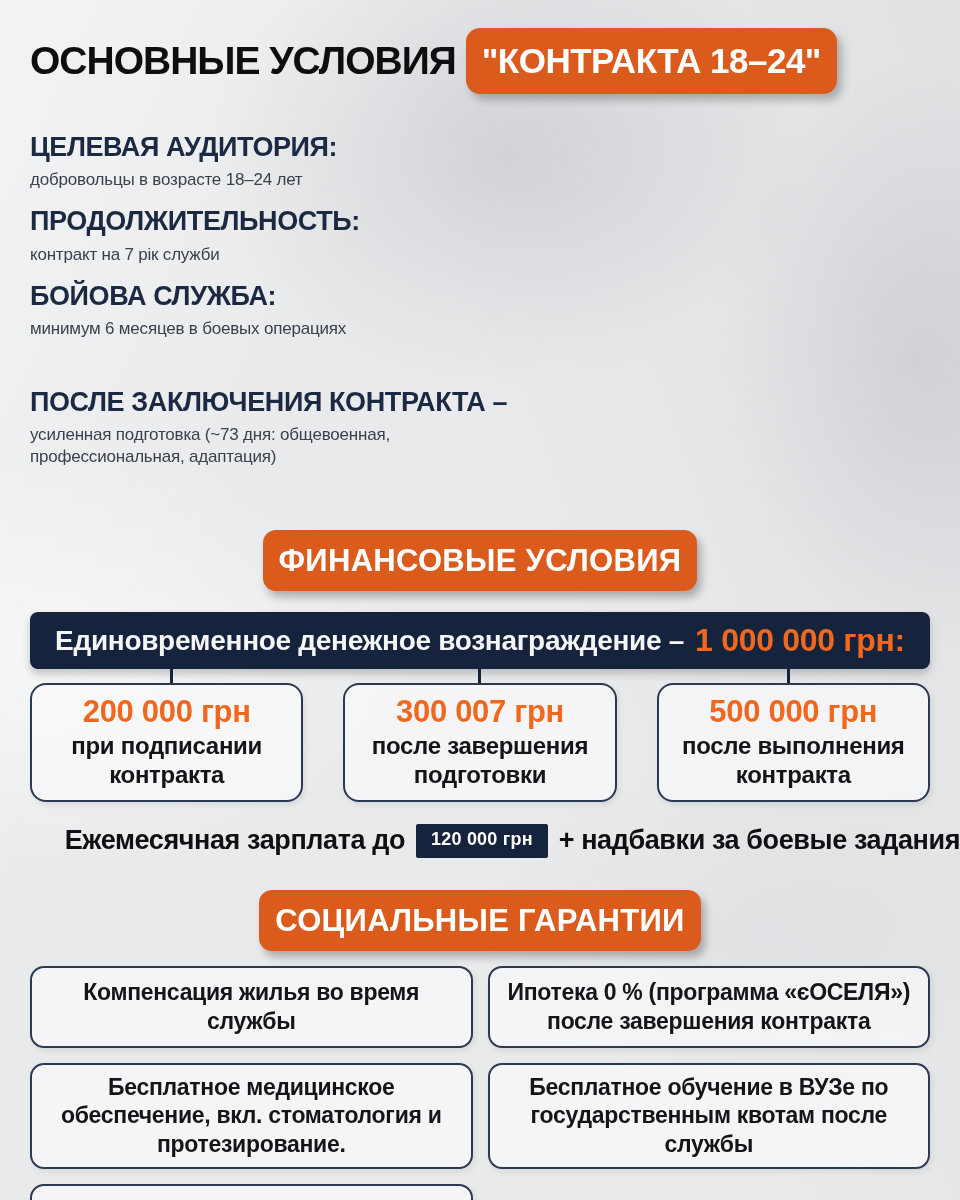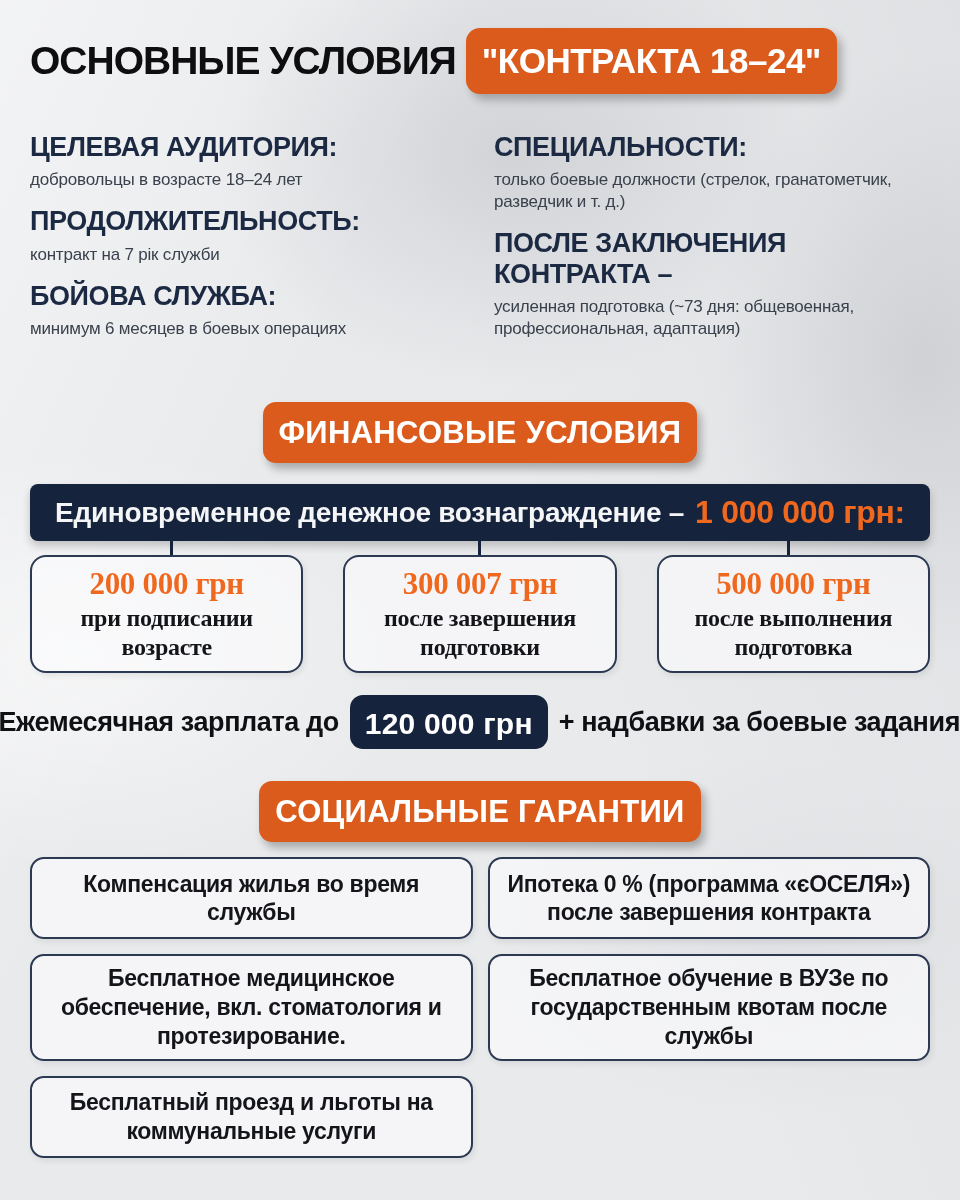--- a/index.html
+++ b/index.html
@@ -30,21 +30,21 @@
   
   .title-row{display:flex;align-items:center;gap:10px;padding:30px 24px 0 30px;height:92px;}
   .title-row h1{font-size:39px;font-weight:800;color:#0e0e10;letter-spacing:-1px;white-space:nowrap;}
   .title-badge{
     background:var(--orange);color:#fff;font-size:35px;font-weight:800;letter-spacing:-0.5px;
     padding:13px 16px;border-radius:14px;white-space:nowrap;
     box-shadow:5px 6px 8px rgba(0,0,0,0.25);
   }
 
   
-  .info-grid{display:grid;grid-template-columns:1fr 1fr;column-gap:28px;padding:40px 30px 0;}
+  .info-grid{display:grid;grid-template-columns:1fr;column-gap:28px;padding:40px 30px 0;gap:32px;}
   .info-sec{margin-bottom:15px;}
   .info-sec h3{font-size:27px;font-weight:800;color:#1b2942;letter-spacing:-0.4px;margin-bottom:7px;line-height:1.12;}
   .info-sec p{font-size:17px;color:#3a414d;line-height:1.3;letter-spacing:-0.2px;}
   .info-sec p.narrow{max-width:430px;}
 
   
   .pill-wrap{text-align:center;}
   .pill-wrap.financial{margin-top:47px;}
   .pill-wrap.social{margin-top:32px;}
   .pill{
@@ -59,36 +59,36 @@
     margin:21px 30px 0;height:57px;background:var(--navy);border-radius:8px;
     display:flex;align-items:center;justify-content:center;gap:11px;
     box-shadow:0 5px 9px rgba(0,0,0,0.20);
   }
   .navy-bar .bar-text{color:#f4f5f7;font-size:28px;font-weight:700;letter-spacing:-0.3px;white-space:nowrap;}
   .navy-bar .bar-amount{color:var(--orange_bright);font-size:32px;font-weight:800;letter-spacing:-0.3px;white-space:nowrap;}
 
   
   .connectors{margin:0 30px;display:grid;grid-template-columns:1fr 1fr 1fr;column-gap:26px;height:14px;}
   .tick{width:3px;height:100%;background:var(--navy);margin:0 auto;}
-  .pay-grid{margin:0 30px;display:grid;grid-template-columns:1fr 1fr 1fr;column-gap:40px;font-family:Liberation Serif, serif;}
+  .pay-grid{margin:0 30px;display:grid;grid-template-columns:1fr 1fr 1fr;column-gap:40px;}
   .pay-box{
     background:rgba(252,252,253,0.62);border:2px solid #2c3952;border-radius:16px;
     text-align:center;padding:7px 8px 10px;box-shadow:2px 3px 6px rgba(0,0,0,0.08);
   }
   .pay-amount{color:var(--orange_bright);font-size:31px;font-weight:800;line-height:1.28;letter-spacing:-0.3px;}
   .pay-label{color:#141519;font-size:24px;font-weight:700;line-height:1.2;letter-spacing:-0.3px;}
 
   
   .salary-row{
     margin-top:22px;display:flex;justify-content:flex-end;align-items:center;gap:11px;
     font-size:27px;font-weight:700;color:#0f1013;letter-spacing:-0.4px;white-space:nowrap;
   }
   .salary-badge{
-    background:var(--navy);color:#fff;font-size:30px;font-weight:800;
-    padding:12px 15px 8px;border-radius:13px;letter-spacing:0.2px;
+    background:var(--navy);color:#fff;font-size:18px;font-weight:800;
+    padding:5px 15px 8px;border-radius:2px;letter-spacing:0.2px;
   }
 
   
   .soc-grid{margin:15px 30px 0;display:grid;grid-template-columns:1fr 1fr;gap:15px;grid-auto-rows:minmax(82px,auto);}
   .soc-box{
     background:rgba(252,252,253,0.62);border:2px solid #2c3952;border-radius:14px;
     display:flex;align-items:center;justify-content:center;text-align:center;
     font-size:23px;font-weight:700;color:#141519;line-height:1.25;letter-spacing:-0.3px;
     padding:8px 16px;box-shadow:2px 3px 6px rgba(0,0,0,0.08);
   }
@@ -115,24 +115,20 @@
           <h3>ПРОДОЛЖИТЕЛЬНОСТЬ:</h3>
           <p>контракт на 7 рік служби</p>
         </section>
         <section class="info-sec">
           <h3>БОЙОВА СЛУЖБА:</h3>
           <p>минимум 6 месяцев в боевых операциях</p>
         </section>
       </div>
       <div class="info-col">
         <section class="info-sec">
-          <h3>СПЕЦИАЛЬНОСТИ:</h3>
-          <p>только боевые должности (стрелок, гранатометчик, разведчик и т. д.)</p>
-        </section>
-        <section class="info-sec">
           <h3>ПОСЛЕ ЗАКЛЮЧЕНИЯ КОНТРАКТА –</h3>
           <p class="narrow">усиленная подготовка (~73 дня: общевоенная, профессиональная, адаптация)</p>
         </section>
       </div>
     </div>
 
     <div class="pill-wrap financial">
       <div class="pill">ФИНАНСОВЫЕ УСЛОВИЯ</div>
     </div>
 
@@ -143,29 +139,29 @@
 
     <div class="connectors">
       <div class="tick"></div>
       <div class="tick"></div>
       <div class="tick"></div>
     </div>
 
     <div class="pay-grid">
       <div class="pay-box">
         <div class="pay-amount">200 000 грн</div>
-        <div class="pay-label">при подписании возрасте</div>
+        <div class="pay-label">при подписании контракта</div>
       </div>
       <div class="pay-box">
         <div class="pay-amount">300 007 грн</div>
         <div class="pay-label">после завершения подготовки</div>
       </div>
       <div class="pay-box">
         <div class="pay-amount">500 000 грн</div>
-        <div class="pay-label">после выполнения подготовка</div>
+        <div class="pay-label">после выполнения контракта</div>
       </div>
     </div>
 
     <div class="salary-row">
       <span>Ежемесячная зарплата до</span>
       <span class="salary-badge">120 000 грн</span>
       <span>+ надбавки за боевые задания</span>
     </div>
 
     <div class="pill-wrap social">

